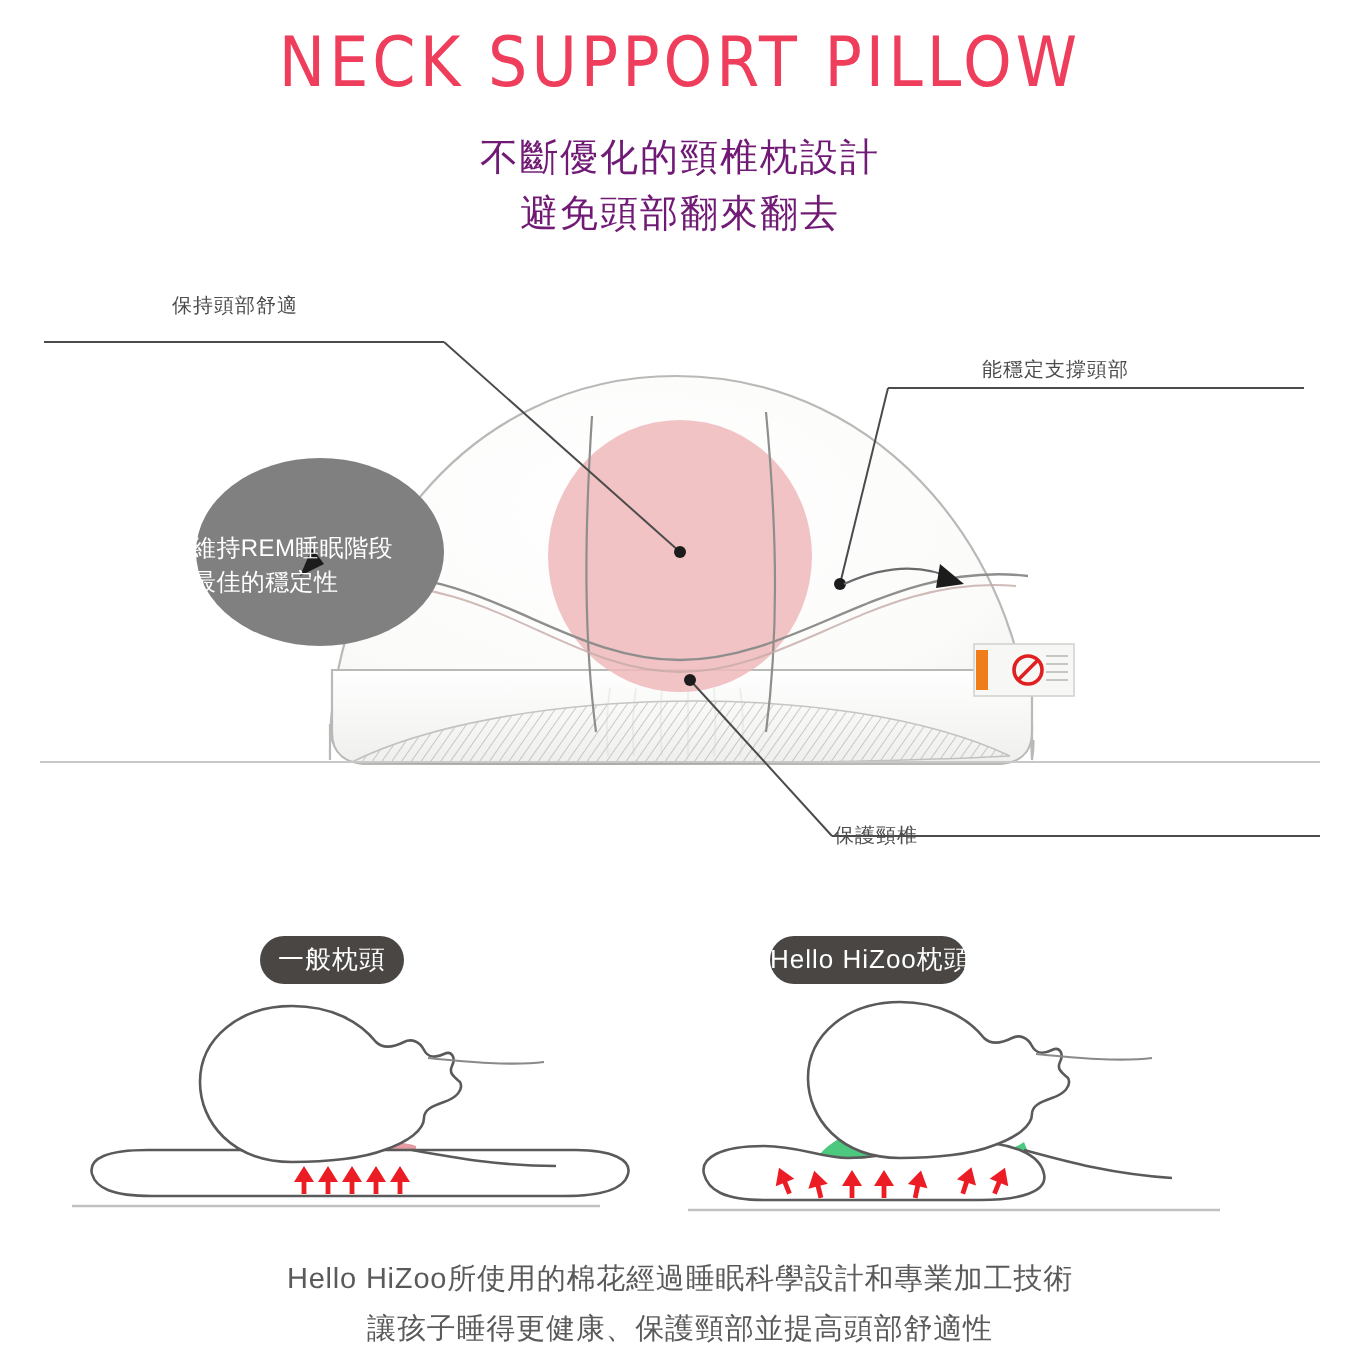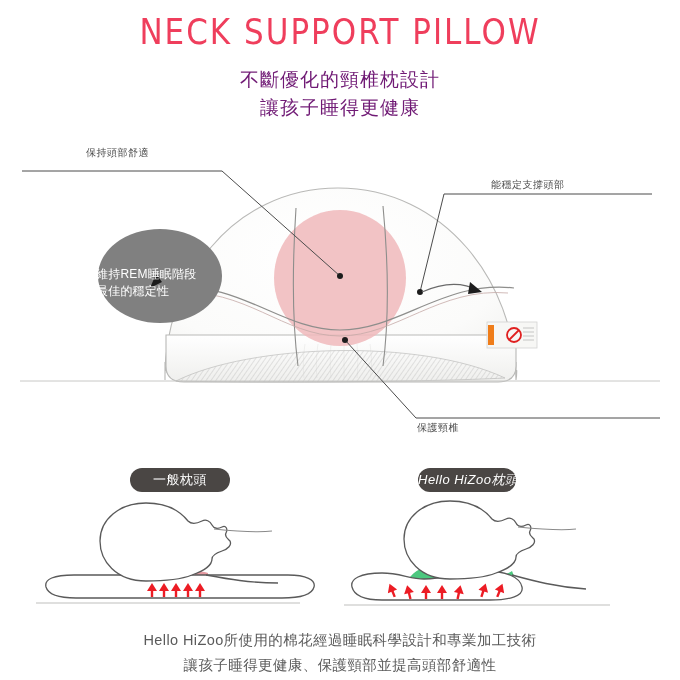--- a/index.html
+++ b/index.html
@@ -59,21 +59,21 @@
 
   .callout {
     position: absolute;
     font-size: 10px;
     color: #4b4b4b;
     letter-spacing: 0.5px;
     white-space: nowrap;
   }
   #callout-top-left  { left: 86px;  top: 146px; }
   #callout-top-right { left: 491px; top: 178px; }
-  #callout-bottom    { left: 417px; top: 421px; }
+  #callout-bottom    { left: 417px; top: 411px; }
 
   .bubble-text {
     position: absolute;
     color: #ffffff;
     font-size: 12px;
     line-height: 17px;
     letter-spacing: 0.2px;
     white-space: nowrap;
     text-align: left;
   }
@@ -85,22 +85,22 @@
     height: 24px;
     line-height: 24px;
     border-radius: 12px;
     background: #4a4644;
     color: #ffffff;
     font-size: 13px;
     text-align: center;
     letter-spacing: 0.5px;
     white-space: nowrap;
   }
-  #badge-normal { left: 130px; top: 468px; width: 100px; }
-  #badge-hizoo  { left: 418px; top: 468px; width: 98px; font-style: italic; }
+  #badge-normal { left: 130px; top: 468px; width: 72px; }
+  #badge-hizoo  { left: 385px; top: 468px; width: 98px; }
 
   #compare {
     position: absolute;
     top: 495px;
     left: 0;
     width: 680px;
     height: 130px;
   }
   #compare svg { display: block; }
 
@@ -119,21 +119,21 @@
 </style>
 </head>
 <body>
 
 <div id="page">
 
   <div id="title">NECK SUPPORT PILLOW</div>
 
   <div id="subtitle">
     <div>不斷優化的頸椎枕設計</div>
-    <div>讓孩子睡得更健康</div>
+    <div>避免頭部翻來翻去</div>
   </div>
 
   <div id="hero">
     <svg width="680" height="310" viewBox="0 0 680 310" xmlns="http://www.w3.org/2000/svg">
       <defs>
         <pattern id="mesh" width="4" height="4" patternUnits="userSpaceOnUse" patternTransform="rotate(35)">
           <line x1="0" y1="0" x2="0" y2="4" stroke="#9a9a9a" stroke-width="0.9"></line>
         </pattern>
         <radialGradient id="pillowShade" cx="45%" cy="35%" r="75%">
           <stop offset="0%" stop-color="#ffffff"></stop>

